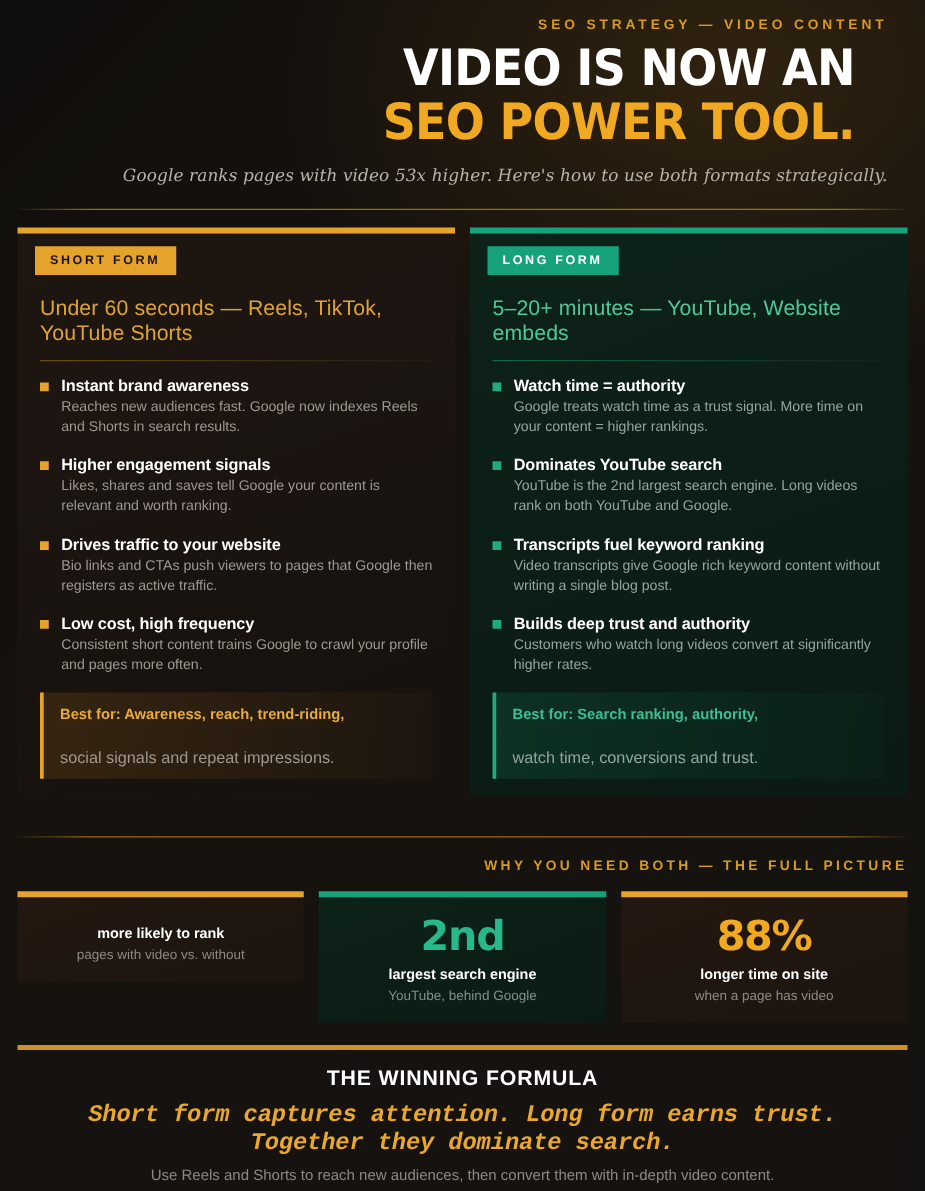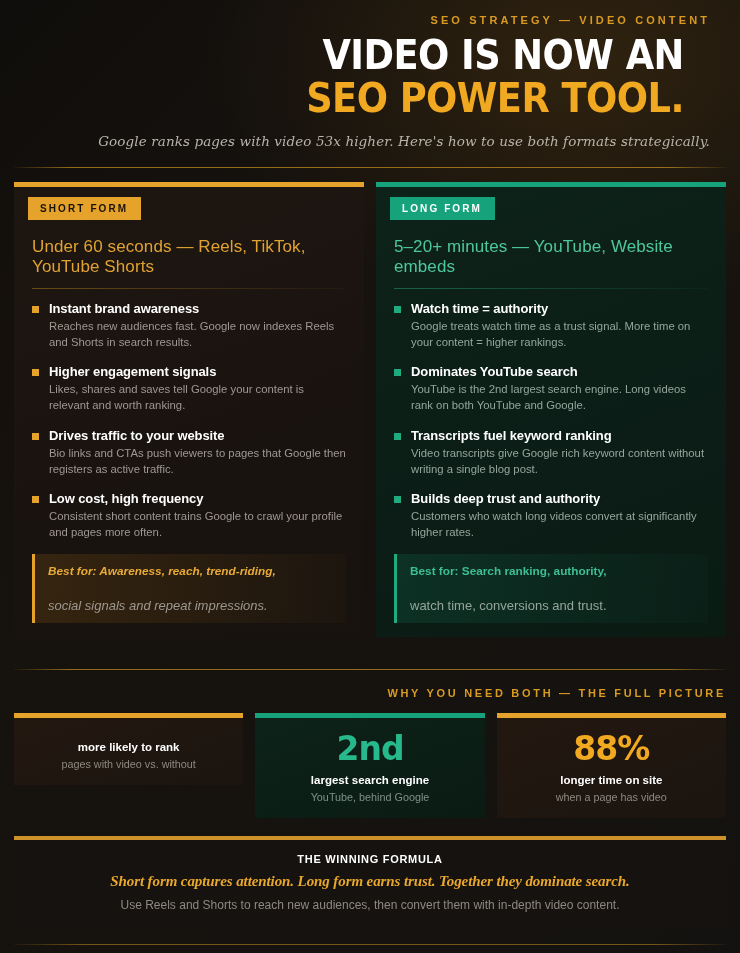--- a/index.html
+++ b/index.html
@@ -74,21 +74,21 @@
   .item{ position:relative; padding-left:17px; margin-bottom:14px; }
   .item:last-of-type{ margin-bottom:15px; }
   .bullet{ position:absolute; left:0; top:5px; width:7px; height:7px; }
   .col.short .bullet{ background:#e5a32b; }
   .col.long  .bullet{ background:#1faa7f; }
   .item-title{ font-size:13px; font-weight:bold; color:#ffffff; letter-spacing:-.1px; }
   .item-desc{ font-size:11.3px; line-height:1.42; margin-top:2px; color:#9d9890; }
   .col.long .item-desc{ color:#94a59c; }
 
   .bestfor{ padding:10px 13px; border-left:3px solid; }
-  .col.short .bestfor{ background:linear-gradient(90deg,rgba(120,78,16,.30),rgba(120,78,16,.05)); border-color:#e5a32b;font-style:italic; }
+  .col.short .bestfor{ background:linear-gradient(90deg,rgba(120,78,16,.30),rgba(120,78,16,.05)); border-color:#e5a32b; }
   .col.long  .bestfor{ background:linear-gradient(90deg,rgba(18,96,70,.30),rgba(18,96,70,.05)); border-color:#1faa7f; }
   .bestfor-t{ font-size:11.8px; font-weight:bold; }
   .col.short .bestfor-t{ color:#e9ab37; }
   .col.long  .bestfor-t{ color:#3dbf93; }
   .bestfor-d{ font-size:13px; margin-top:20px; color:#9d9890; }
   .col.long .bestfor-d{ color:#94a59c; }
 
   
   .stats-wrap{ padding:0 14px; }
   .stats-title{
@@ -107,24 +107,24 @@
   .stat.gold .stat-num{ color:#f0a921; }
   .stat.green .stat-num{ color:#27b88c; }
   .stat-lab{ font-size:11.5px; font-weight:bold; color:#ffffff; margin-top:9px; }
   .stat-sub{ font-size:10.8px; color:#8d8880; margin-top:5px; }
   .stat.green .stat-sub{ color:#7f9088; }
 
   
   .formula{ margin:18px 14px 0; }
   .formula-top{ height:4px; background:#cf922a; }
   .formula-body{ background:#151210; padding:13px 20px 16px; text-align:center; }
-  .formula-title{ font-size:11px; font-weight:bold; letter-spacing:.7px; color:#ffffff; }
+  .formula-title{ font-size:17px; font-weight:bold; letter-spacing:.7px; color:#ffffff; }
   .formula-main{
-    font-family:Liberation Serif, serif; font-style:italic; font-weight:bold;
-    font-size:15px; color:#e9a72b; margin-top:8px; letter-spacing:-.1px;
+    font-family:Liberation Mono, monospace; font-style:italic; font-weight:bold;
+    font-size:19px; color:#e9a72b; margin-top:8px; letter-spacing:-.1px;
   }
   .formula-sub{ font-size:12px; color:#8d8880; margin-top:8px; }
 
   
   .foot-rule{ height:1px; margin:16px 14px 0; background:linear-gradient(90deg,rgba(197,142,30,.05),rgba(197,142,30,.55) 10%,rgba(197,142,30,.55) 90%,rgba(197,142,30,.05)); }
   .footer{ position:relative; padding:14px 14px 0; display:flex; align-items:flex-start; }
   .foot-left{ width:300px; }
   .phone{
     display:block; border:2px solid #d2962a; background:#241a0f;
     text-align:center; padding:9px 0 10px; width:262px;

